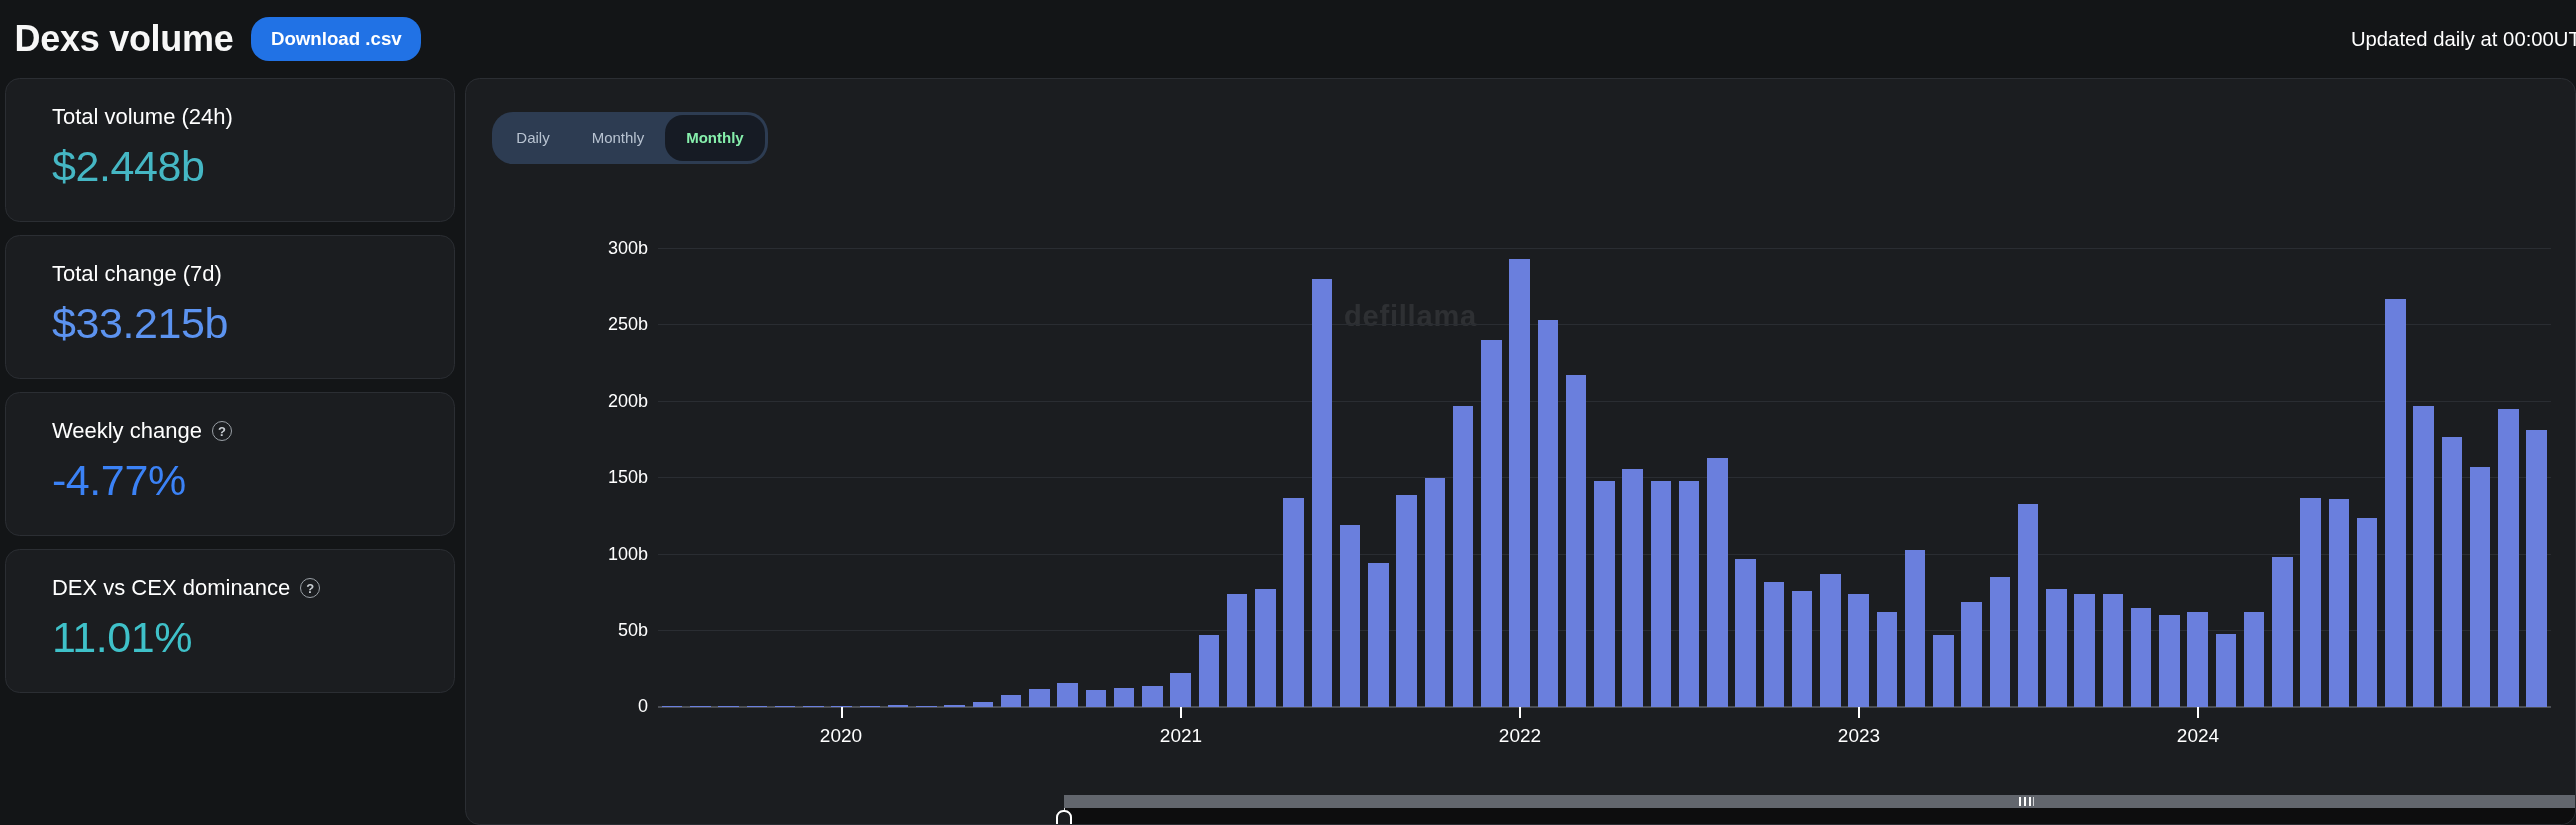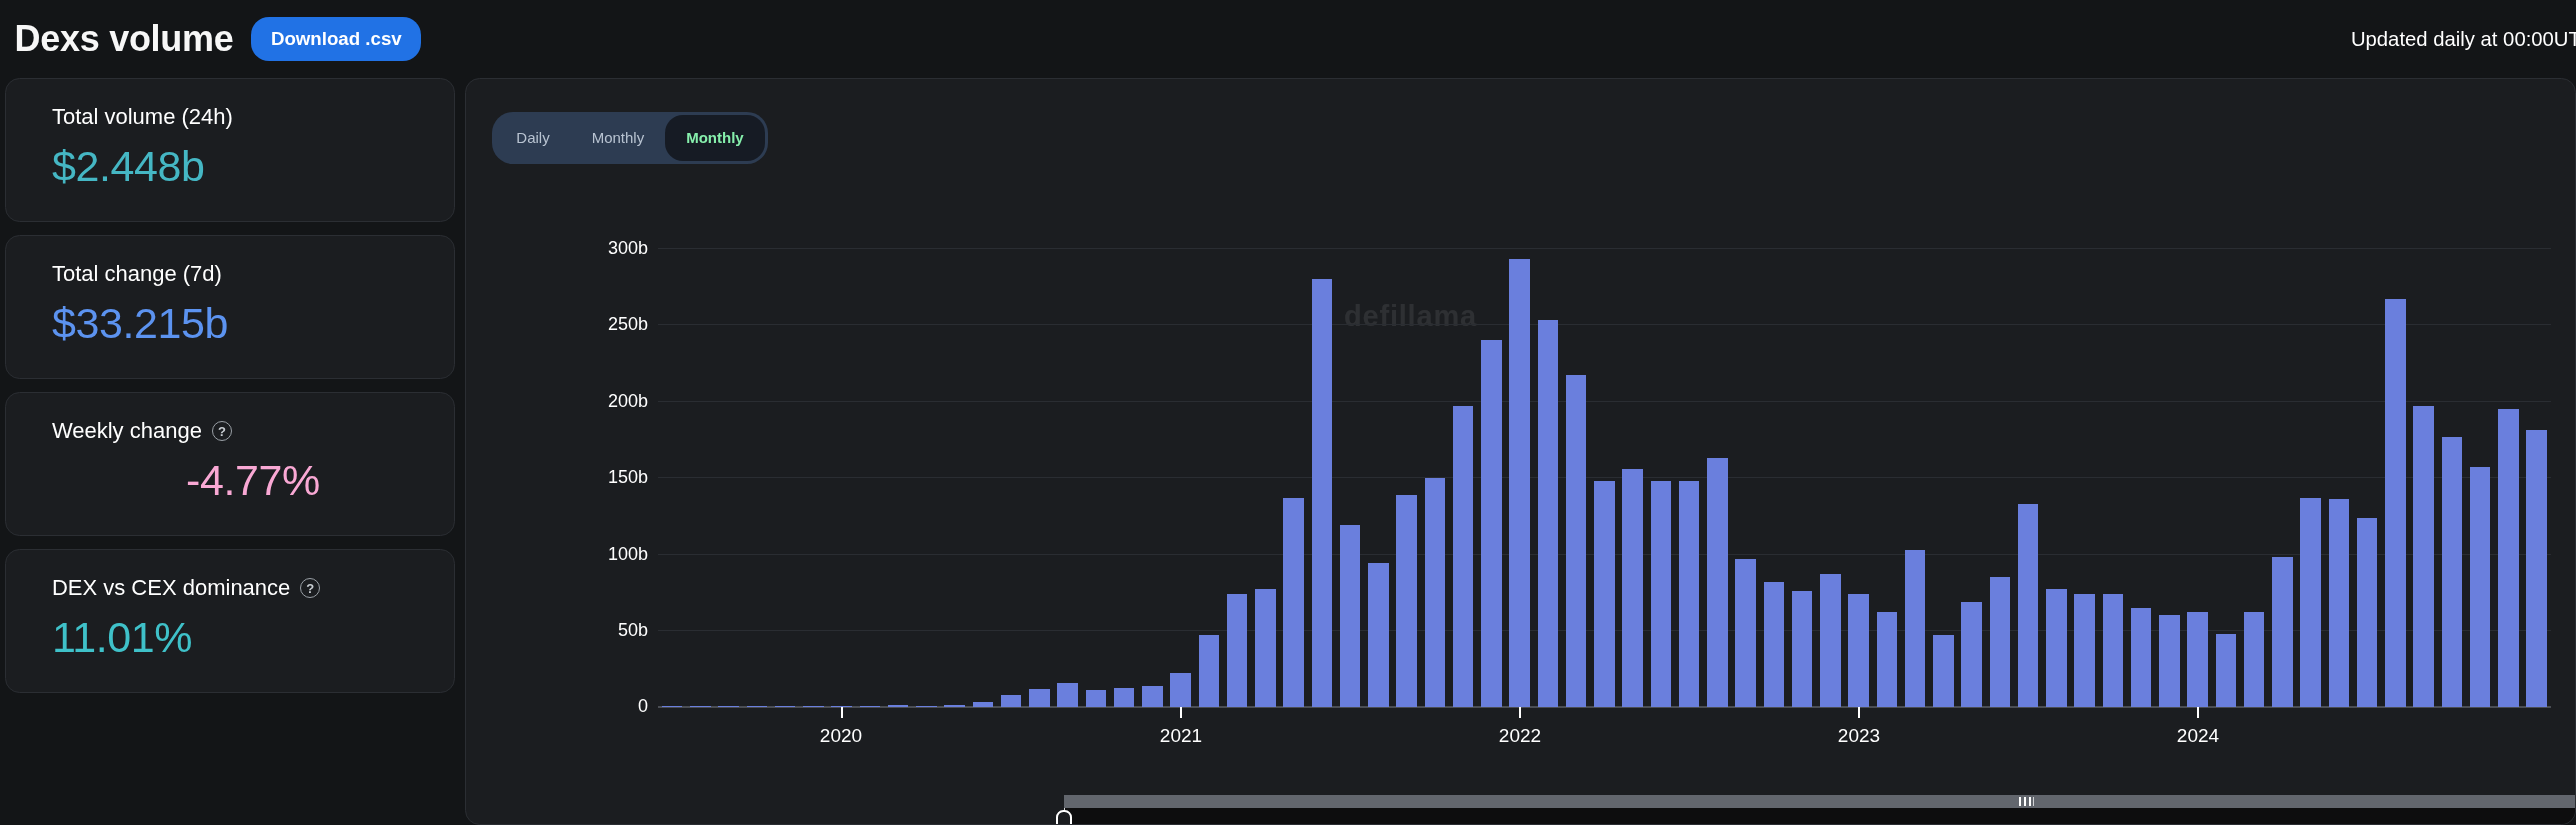--- a/index.html
+++ b/index.html
@@ -58,21 +58,21 @@
     font-size: 13px; font-weight: 700; line-height: 1;
     flex: none; cursor: pointer;
   }
   .stat-value {
     margin-top: 13px;
     font-size: 43px; font-weight: 400; letter-spacing: -0.4px;
     line-height: 1.15;
   }
   .v-teal { color: #45b7c4; }
   .v-blue { color: #5c93f0; }
-  .v-pink { color: #f9a8d4; text-align: center; }
+  .v-pink { color: #3b82f6; }
   .v-cyan { color: #3fc1c9; }
 
   
   .chart-panel {
     position: absolute; left: 465px; top: 78px;
     width: 2111px; height: 747px;
     background: #1b1d20;
     border: 0.8px solid #2b2e33;
     border-radius: 14.6px;
     overflow: hidden;

